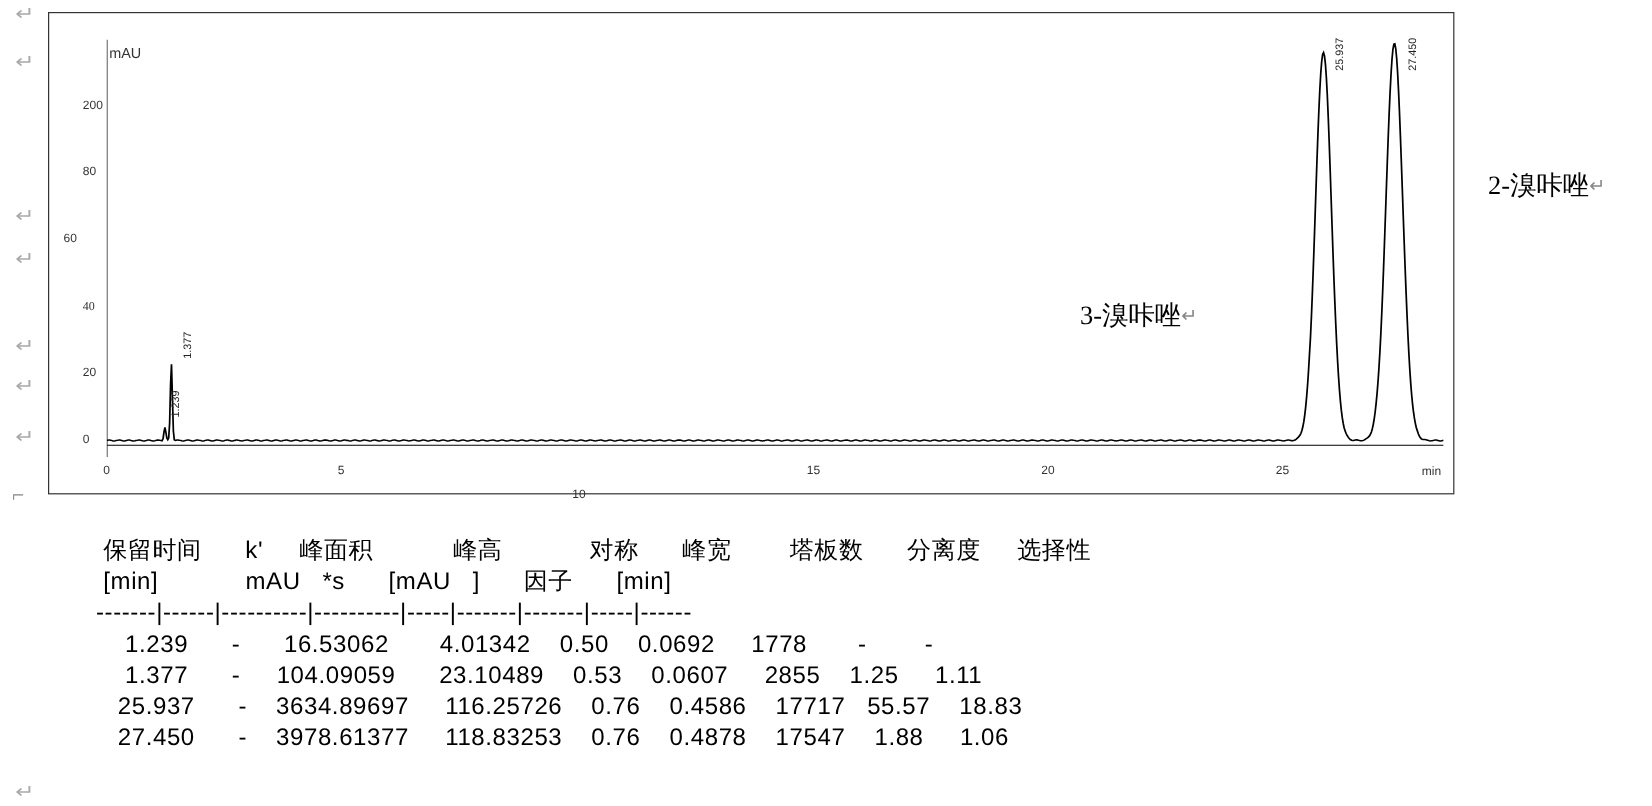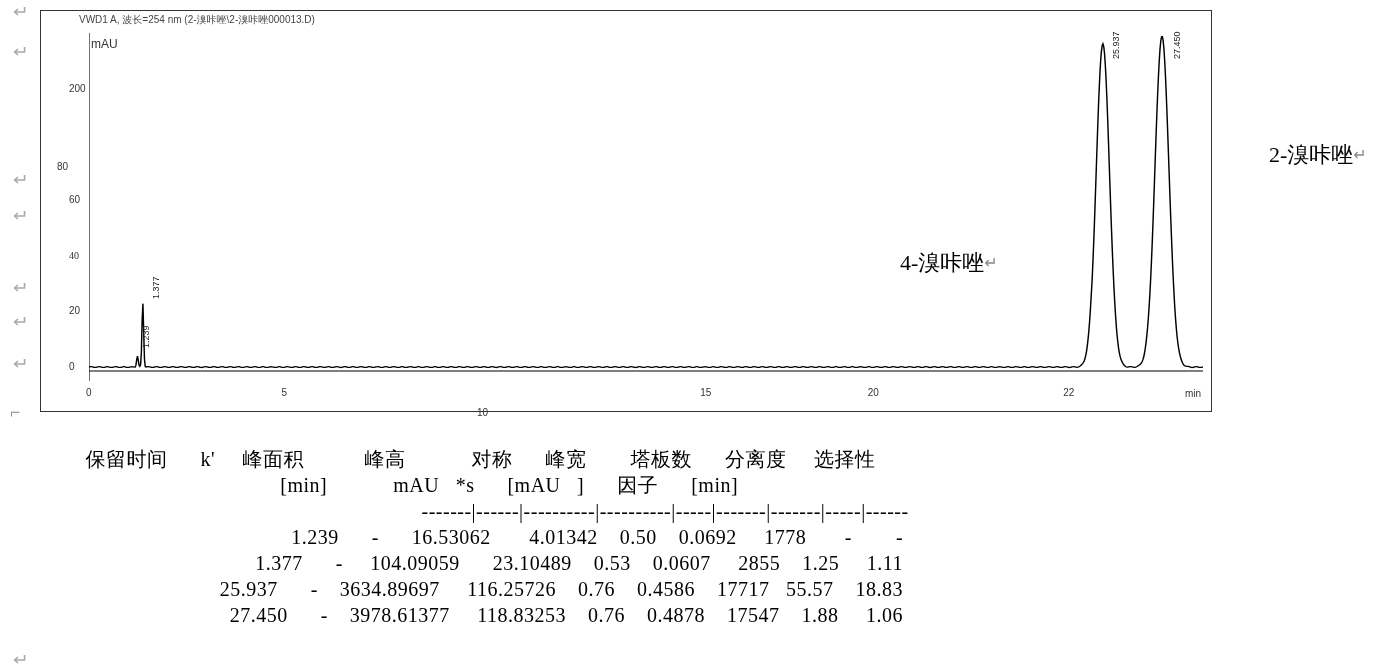--- a/index.html
+++ b/index.html
@@ -96,26 +96,25 @@
   .annotation .arrow {
     font-size: 16px;
     color: #888;
     font-family: Arial, sans-serif;
     vertical-align: 2px;
   }
   .table-wrap {
     position: absolute;
     left: 80px;
     top: 446px;
-    font-family: Liberation Serif, serif;
+    font-family: Liberation Sans, sans-serif;
     font-size: 20px;
     line-height: 26px;
     letter-spacing: 0.5px;
     color: #000;
-    text-align: right;
   }
   .bottom-mark {
     position: absolute;
     left: 14px;
     top: 650px;
     font-size: 16px;
     color: #aaa;
     font-family: Arial, sans-serif;
     transform: scaleX(1.2);
   }
@@ -136,54 +135,53 @@
     <span class="mark" style="top: 170px;">↵</span>
     <span class="mark" style="top: 206px;">↵</span>
     <span class="mark" style="top: 278px;">↵</span>
     <span class="mark" style="top: 312px;">↵</span>
     <span class="mark" style="top: 354px;">↵</span>
   </div>
 <div class="left-caret">⌐</div>
 <div class="bottom-mark">↵</div>
 
 <div class="chart-box">
-  <div class="chart-title">VWD1 A, 波长=254 nm (2-溴咔唑\2-溴咔唑000013.D)</div>
   <div class="y-unit">mAU</div>
   <div class="x-unit">min</div>
   <div class="plot-area">
     <svg viewBox="0 0 1000 350" preserveAspectRatio="none">
 
       <line x1="0" y1="340" x2="1000" y2="340" stroke="#000" stroke-width="1"></line>
       <line x1="0" y1="0" x2="0" y2="350" stroke="#000" stroke-width="1"></line>
 
       <path id="trace" fill="none" stroke="#000" stroke-width="1.3" d="M 0.0 336.0 L 0.7 335.8 L 1.4 335.6 L 2.1 335.6 L 2.8 335.7 L 3.5 335.9 L 4.2 336.2 L 4.9 336.4 L 5.6 336.4 L 6.3 336.3 L 7.0 336.1 L 7.7 335.9 L 8.4 335.7 L 9.1 335.6 L 9.8 335.6 L 10.5 335.8 L 11.2 336.1 L 11.9 336.3 L 12.6 336.4 L 13.3 336.4 L 14.0 336.2 L 14.7 336.0 L 15.4 335.8 L 16.1 335.6 L 16.8 335.6 L 17.5 335.7 L 18.2 336.0 L 18.9 336.2 L 19.6 336.4 L 20.4 336.4 L 21.1 336.3 L 21.8 336.1 L 22.5 335.9 L 23.2 335.7 L 23.9 335.6 L 24.6 335.6 L 25.3 335.8 L 26.0 336.1 L 26.7 336.3 L 27.4 336.4 L 28.1 336.4 L 28.8 336.2 L 29.5 336.0 L 30.2 335.7 L 30.9 335.6 L 31.6 335.6 L 32.3 335.7 L 33.0 336.0 L 33.7 336.2 L 34.4 336.4 L 35.1 336.4 L 35.8 336.3 L 36.5 336.1 L 37.2 335.8 L 37.9 335.7 L 38.6 335.6 L 39.3 335.7 L 40.0 335.9 L 40.7 336.1 L 41.4 336.1 L 42.1 334.3 L 42.8 328.8 L 43.5 325.0 L 44.2 329.1 L 44.9 334.0 L 45.6 335.3 L 46.3 333.8 L 47.0 321.6 L 47.7 289.0 L 48.4 272.2 L 49.1 300.4 L 49.8 328.1 L 50.5 335.5 L 51.2 336.0 L 51.9 335.8 L 52.6 335.6 L 53.3 335.6 L 54.0 335.7 L 54.7 335.9 L 55.4 336.1 L 56.1 336.3 L 56.8 336.4 L 57.5 336.4 L 58.2 336.2 L 58.9 335.9 L 59.6 335.7 L 60.4 335.6 L 61.1 335.6 L 61.8 335.8 L 62.5 336.0 L 63.2 336.2 L 63.9 336.4 L 64.6 336.4 L 65.3 336.3 L 66.0 336.1 L 66.7 335.8 L 67.4 335.6 L 68.1 335.6 L 68.8 335.7 L 69.5 335.9 L 70.2 336.1 L 70.9 336.3 L 71.6 336.4 L 72.3 336.4 L 73.0 336.2 L 73.7 335.9 L 74.4 335.7 L 75.1 335.6 L 75.8 335.6 L 76.5 335.8 L 77.2 336.0 L 77.9 336.2 L 78.6 336.4 L 79.3 336.4 L 80.0 336.3 L 80.7 336.0 L 81.4 335.8 L 82.1 335.6 L 82.8 335.6 L 83.5 335.7 L 84.2 335.9 L 84.9 336.1 L 85.6 336.3 L 86.3 336.4 L 87.0 336.4 L 87.7 336.2 L 88.4 335.9 L 89.1 335.7 L 89.8 335.6 L 90.5 335.6 L 91.2 335.8 L 91.9 336.0 L 92.6 336.3 L 93.3 336.4 L 94.0 336.4 L 94.7 336.3 L 95.4 336.0 L 96.1 335.8 L 96.8 335.6 L 97.5 335.6 L 98.2 335.7 L 98.9 335.9 L 99.6 336.2 L 100.4 336.3 L 101.1 336.4 L 101.8 336.3 L 102.5 336.1 L 103.2 335.9 L 103.9 335.7 L 104.6 335.6 L 105.3 335.6 L 106.0 335.8 L 106.7 336.0 L 107.4 336.3 L 108.1 336.4 L 108.8 336.4 L 109.5 336.3 L 110.2 336.0 L 110.9 335.8 L 111.6 335.6 L 112.3 335.6 L 113.0 335.7 L 113.7 335.9 L 114.4 336.2 L 115.1 336.4 L 115.8 336.4 L 116.5 336.3 L 117.2 336.1 L 117.9 335.9 L 118.6 335.7 L 119.3 335.6 L 120.0 335.6 L 120.7 335.8 L 121.4 336.1 L 122.1 336.3 L 122.8 336.4 L 123.5 336.4 L 124.2 336.2 L 124.9 336.0 L 125.6 335.8 L 126.3 335.6 L 127.0 335.6 L 127.7 335.7 L 128.4 335.9 L 129.1 336.2 L 129.8 336.4 L 130.5 336.4 L 131.2 336.3 L 131.9 336.1 L 132.6 335.9 L 133.3 335.7 L 134.0 335.6 L 134.7 335.6 L 135.4 335.8 L 136.1 336.1 L 136.8 336.3 L 137.5 336.4 L 138.2 336.4 L 138.9 336.2 L 139.6 336.0 L 140.4 335.8 L 141.1 335.6 L 141.8 335.6 L 142.5 335.7 L 143.2 335.9 L 143.9 336.2 L 144.6 336.4 L 145.3 336.4 L 146.0 336.3 L 146.7 336.1 L 147.4 335.9 L 148.1 335.7 L 148.8 335.6 L 149.5 335.6 L 150.2 335.8 L 150.9 336.1 L 151.6 336.3 L 152.3 336.4 L 153.0 336.4 L 153.7 336.2 L 154.4 336.0 L 155.1 335.7 L 155.8 335.6 L 156.5 335.6 L 157.2 335.7 L 157.9 336.0 L 158.6 336.2 L 159.3 336.4 L 160.0 336.4 L 160.7 336.3 L 161.4 336.1 L 162.1 335.8 L 162.8 335.7 L 163.5 335.6 L 164.2 335.7 L 164.9 335.8 L 165.6 336.1 L 166.3 336.3 L 167.0 336.4 L 167.7 336.4 L 168.4 336.2 L 169.1 336.0 L 169.8 335.7 L 170.5 335.6 L 171.2 335.6 L 171.9 335.7 L 172.6 336.0 L 173.3 336.2 L 174.0 336.4 L 174.7 336.4 L 175.4 336.3 L 176.1 336.1 L 176.8 335.8 L 177.5 335.6 L 178.2 335.6 L 178.9 335.7 L 179.6 335.9 L 180.4 336.1 L 181.1 336.3 L 181.8 336.4 L 182.5 336.4 L 183.2 336.2 L 183.9 335.9 L 184.6 335.7 L 185.3 335.6 L 186.0 335.6 L 186.7 335.8 L 187.4 336.0 L 188.1 336.2 L 188.8 336.4 L 189.5 336.4 L 190.2 336.3 L 190.9 336.1 L 191.6 335.8 L 192.3 335.6 L 193.0 335.6 L 193.7 335.7 L 194.4 335.9 L 195.1 336.1 L 195.8 336.3 L 196.5 336.4 L 197.2 336.4 L 197.9 336.2 L 198.6 335.9 L 199.3 335.7 L 200.0 335.6 L 200.7 335.6 L 201.4 335.8 L 202.1 336.0 L 202.8 336.2 L 203.5 336.4 L 204.2 336.4 L 204.9 336.3 L 205.6 336.1 L 206.3 335.8 L 207.0 335.6 L 207.7 335.6 L 208.4 335.7 L 209.1 335.9 L 209.8 336.1 L 210.5 336.3 L 211.2 336.4 L 211.9 336.4 L 212.6 336.2 L 213.3 335.9 L 214.0 335.7 L 214.7 335.6 L 215.4 335.6 L 216.1 335.8 L 216.8 336.0 L 217.5 336.3 L 218.2 336.4 L 218.9 336.4 L 219.6 336.3 L 220.4 336.0 L 221.1 335.8 L 221.8 335.6 L 222.5 335.6 L 223.2 335.7 L 223.9 335.9 L 224.6 336.1 L 225.3 336.3 L 226.0 336.4 L 226.7 336.3 L 227.4 336.2 L 228.1 335.9 L 228.8 335.7 L 229.5 335.6 L 230.2 335.6 L 230.9 335.8 L 231.6 336.0 L 232.3 336.3 L 233.0 336.4 L 233.7 336.4 L 234.4 336.3 L 235.1 336.0 L 235.8 335.8 L 236.5 335.6 L 237.2 335.6 L 237.9 335.7 L 238.6 335.9 L 239.3 336.2 L 240.0 336.4 L 240.7 336.4 L 241.4 336.3 L 242.1 336.1 L 242.8 335.9 L 243.5 335.7 L 244.2 335.6 L 244.9 335.6 L 245.6 335.8 L 246.3 336.0 L 247.0 336.3 L 247.7 336.4 L 248.4 336.4 L 249.1 336.2 L 249.8 336.0 L 250.5 335.8 L 251.2 335.6 L 251.9 335.6 L 252.6 335.7 L 253.3 335.9 L 254.0 336.2 L 254.7 336.4 L 255.4 336.4 L 256.1 336.3 L 256.8 336.1 L 257.5 335.9 L 258.2 335.7 L 258.9 335.6 L 259.6 335.6 L 260.4 335.8 L 261.1 336.1 L 261.8 336.3 L 262.5 336.4 L 263.2 336.4 L 263.9 336.2 L 264.6 336.0 L 265.3 335.8 L 266.0 335.6 L 266.7 335.6 L 267.4 335.7 L 268.1 335.9 L 268.8 336.2 L 269.5 336.4 L 270.2 336.4 L 270.9 336.3 L 271.6 336.1 L 272.3 335.9 L 273.0 335.7 L 273.7 335.6 L 274.4 335.6 L 275.1 335.8 L 275.8 336.1 L 276.5 336.3 L 277.2 336.4 L 277.9 336.4 L 278.6 336.2 L 279.3 336.0 L 280.0 335.7 L 280.7 335.6 L 281.4 335.6 L 282.1 335.7 L 282.8 336.0 L 283.5 336.2 L 284.2 336.4 L 284.9 336.4 L 285.6 336.3 L 286.3 336.1 L 287.0 335.9 L 287.7 335.7 L 288.4 335.6 L 289.1 335.6 L 289.8 335.8 L 290.5 336.1 L 291.2 336.3 L 291.9 336.4 L 292.6 336.4 L 293.3 336.2 L 294.0 336.0 L 294.7 335.7 L 295.4 335.6 L 296.1 335.6 L 296.8 335.7 L 297.5 336.0 L 298.2 336.2 L 298.9 336.4 L 299.6 336.4 L 300.4 336.3 L 301.1 336.1 L 301.8 335.8 L 302.5 335.6 L 303.2 335.6 L 303.9 335.7 L 304.6 335.9 L 305.3 336.1 L 306.0 336.3 L 306.7 336.4 L 307.4 336.4 L 308.1 336.2 L 308.8 336.0 L 309.5 335.7 L 310.2 335.6 L 310.9 335.6 L 311.6 335.8 L 312.3 336.0 L 313.0 336.2 L 313.7 336.4 L 314.4 336.4 L 315.1 336.3 L 315.8 336.1 L 316.5 335.8 L 317.2 335.6 L 317.9 335.6 L 318.6 335.7 L 319.3 335.9 L 320.0 336.1 L 320.7 336.3 L 321.4 336.4 L 322.1 336.4 L 322.8 336.2 L 323.5 335.9 L 324.2 335.7 L 324.9 335.6 L 325.6 335.6 L 326.3 335.8 L 327.0 336.0 L 327.7 336.2 L 328.4 336.4 L 329.1 336.4 L 329.8 336.3 L 330.5 336.1 L 331.2 335.8 L 331.9 335.6 L 332.6 335.6 L 333.3 335.7 L 334.0 335.9 L 334.7 336.1 L 335.4 336.3 L 336.1 336.4 L 336.8 336.4 L 337.5 336.2 L 338.2 335.9 L 338.9 335.7 L 339.6 335.6 L 340.4 335.6 L 341.1 335.8 L 341.8 336.0 L 342.5 336.2 L 343.2 336.4 L 343.9 336.4 L 344.6 336.3 L 345.3 336.0 L 346.0 335.8 L 346.7 335.6 L 347.4 335.6 L 348.1 335.7 L 348.8 335.9 L 349.5 336.1 L 350.2 336.3 L 350.9 336.4 L 351.6 336.4 L 352.3 336.2 L 353.0 335.9 L 353.7 335.7 L 354.4 335.6 L 355.1 335.6 L 355.8 335.8 L 356.5 336.0 L 357.2 336.3 L 357.9 336.4 L 358.6 336.4 L 359.3 336.3 L 360.0 336.0 L 360.7 335.8 L 361.4 335.6 L 362.1 335.6 L 362.8 335.7 L 363.5 335.9 L 364.2 336.2 L 364.9 336.3 L 365.6 336.4 L 366.3 336.3 L 367.0 336.1 L 367.7 335.9 L 368.4 335.7 L 369.1 335.6 L 369.8 335.6 L 370.5 335.8 L 371.2 336.0 L 371.9 336.3 L 372.6 336.4 L 373.3 336.4 L 374.0 336.3 L 374.7 336.0 L 375.4 335.8 L 376.1 335.6 L 376.8 335.6 L 377.5 335.7 L 378.2 335.9 L 378.9 336.2 L 379.6 336.4 L 380.4 336.4 L 381.1 336.3 L 381.8 336.1 L 382.5 335.9 L 383.2 335.7 L 383.9 335.6 L 384.6 335.6 L 385.3 335.8 L 386.0 336.1 L 386.7 336.3 L 387.4 336.4 L 388.1 336.4 L 388.8 336.2 L 389.5 336.0 L 390.2 335.8 L 390.9 335.6 L 391.6 335.6 L 392.3 335.7 L 393.0 335.9 L 393.7 336.2 L 394.4 336.4 L 395.1 336.4 L 395.8 336.3 L 396.5 336.1 L 397.2 335.9 L 397.9 335.7 L 398.6 335.6 L 399.3 335.6 L 400.0 335.8 L 400.7 336.1 L 401.4 336.3 L 402.1 336.4 L 402.8 336.4 L 403.5 336.2 L 404.2 336.0 L 404.9 335.8 L 405.6 335.6 L 406.3 335.6 L 407.0 335.7 L 407.7 336.0 L 408.4 336.2 L 409.1 336.4 L 409.8 336.4 L 410.5 336.3 L 411.2 336.1 L 411.9 335.9 L 412.6 335.7 L 413.3 335.6 L 414.0 335.6 L 414.7 335.8 L 415.4 336.1 L 416.1 336.3 L 416.8 336.4 L 417.5 336.4 L 418.2 336.2 L 418.9 336.0 L 419.6 335.7 L 420.4 335.6 L 421.1 335.6 L 421.8 335.7 L 422.5 336.0 L 423.2 336.2 L 423.9 336.4 L 424.6 336.4 L 425.3 336.3 L 426.0 336.1 L 426.7 335.8 L 427.4 335.7 L 428.1 335.6 L 428.8 335.7 L 429.5 335.8 L 430.2 336.1 L 430.9 336.3 L 431.6 336.4 L 432.3 336.4 L 433.0 336.2 L 433.7 336.0 L 434.4 335.7 L 435.1 335.6 L 435.8 335.6 L 436.5 335.7 L 437.2 336.0 L 437.9 336.2 L 438.6 336.4 L 439.3 336.4 L 440.0 336.3 L 440.7 336.1 L 441.4 335.8 L 442.1 335.6 L 442.8 335.6 L 443.5 335.7 L 444.2 335.9 L 444.9 336.1 L 445.6 336.3 L 446.3 336.4 L 447.0 336.4 L 447.7 336.2 L 448.4 335.9 L 449.1 335.7 L 449.8 335.6 L 450.5 335.6 L 451.2 335.8 L 451.9 336.0 L 452.6 336.2 L 453.3 336.4 L 454.0 336.4 L 454.7 336.3 L 455.4 336.1 L 456.1 335.8 L 456.8 335.6 L 457.5 335.6 L 458.2 335.7 L 458.9 335.9 L 459.6 336.1 L 460.4 336.3 L 461.1 336.4 L 461.8 336.4 L 462.5 336.2 L 463.2 335.9 L 463.9 335.7 L 464.6 335.6 L 465.3 335.6 L 466.0 335.8 L 466.7 336.0 L 467.4 336.2 L 468.1 336.4 L 468.8 336.4 L 469.5 336.3 L 470.2 336.1 L 470.9 335.8 L 471.6 335.6 L 472.3 335.6 L 473.0 335.7 L 473.7 335.9 L 474.4 336.1 L 475.1 336.3 L 475.8 336.4 L 476.5 336.4 L 477.2 336.2 L 477.9 335.9 L 478.6 335.7 L 479.3 335.6 L 480.0 335.6 L 480.7 335.8 L 481.4 336.0 L 482.1 336.3 L 482.8 336.4 L 483.5 336.4 L 484.2 336.3 L 484.9 336.0 L 485.6 335.8 L 486.3 335.6 L 487.0 335.6 L 487.7 335.7 L 488.4 335.9 L 489.1 336.2 L 489.8 336.3 L 490.5 336.4 L 491.2 336.3 L 491.9 336.2 L 492.6 335.9 L 493.3 335.7 L 494.0 335.6 L 494.7 335.6 L 495.4 335.8 L 496.1 336.0 L 496.8 336.3 L 497.5 336.4 L 498.2 336.4 L 498.9 336.3 L 499.6 336.0 L 500.4 335.8 L 501.1 335.6 L 501.8 335.6 L 502.5 335.7 L 503.2 335.9 L 503.9 336.2 L 504.6 336.4 L 505.3 336.4 L 506.0 336.3 L 506.7 336.1 L 507.4 335.9 L 508.1 335.7 L 508.8 335.6 L 509.5 335.6 L 510.2 335.8 L 510.9 336.0 L 511.6 336.3 L 512.3 336.4 L 513.0 336.4 L 513.7 336.2 L 514.4 336.0 L 515.1 335.8 L 515.8 335.6 L 516.5 335.6 L 517.2 335.7 L 517.9 335.9 L 518.6 336.2 L 519.3 336.4 L 520.0 336.4 L 520.7 336.3 L 521.4 336.1 L 522.1 335.9 L 522.8 335.7 L 523.5 335.6 L 524.2 335.6 L 524.9 335.8 L 525.6 336.1 L 526.3 336.3 L 527.0 336.4 L 527.7 336.4 L 528.4 336.2 L 529.1 336.0 L 529.8 335.8 L 530.5 335.6 L 531.2 335.6 L 531.9 335.7 L 532.6 335.9 L 533.3 336.2 L 534.0 336.4 L 534.7 336.4 L 535.4 336.3 L 536.1 336.1 L 536.8 335.9 L 537.5 335.7 L 538.2 335.6 L 538.9 335.6 L 539.6 335.8 L 540.4 336.1 L 541.1 336.3 L 541.8 336.4 L 542.5 336.4 L 543.2 336.2 L 543.9 336.0 L 544.6 335.7 L 545.3 335.6 L 546.0 335.6 L 546.7 335.7 L 547.4 336.0 L 548.1 336.2 L 548.8 336.4 L 549.5 336.4 L 550.2 336.3 L 550.9 336.1 L 551.6 335.9 L 552.3 335.7 L 553.0 335.6 L 553.7 335.7 L 554.4 335.8 L 555.1 336.1 L 555.8 336.3 L 556.5 336.4 L 557.2 336.4 L 557.9 336.2 L 558.6 336.0 L 559.3 335.7 L 560.0 335.6 L 560.7 335.6 L 561.4 335.7 L 562.1 336.0 L 562.8 336.2 L 563.5 336.4 L 564.2 336.4 L 564.9 336.3 L 565.6 336.1 L 566.3 335.8 L 567.0 335.6 L 567.7 335.6 L 568.4 335.7 L 569.1 335.9 L 569.8 336.1 L 570.5 336.3 L 571.2 336.4 L 571.9 336.4 L 572.6 336.2 L 573.3 336.0 L 574.0 335.7 L 574.7 335.6 L 575.4 335.6 L 576.1 335.8 L 576.8 336.0 L 577.5 336.2 L 578.2 336.4 L 578.9 336.4 L 579.6 336.3 L 580.4 336.1 L 581.1 335.8 L 581.8 335.6 L 582.5 335.6 L 583.2 335.7 L 583.9 335.9 L 584.6 336.1 L 585.3 336.3 L 586.0 336.4 L 586.7 336.4 L 587.4 336.2 L 588.1 335.9 L 588.8 335.7 L 589.5 335.6 L 590.2 335.6 L 590.9 335.8 L 591.6 336.0 L 592.3 336.2 L 593.0 336.4 L 593.7 336.4 L 594.4 336.3 L 595.1 336.1 L 595.8 335.8 L 596.5 335.6 L 597.2 335.6 L 597.9 335.7 L 598.6 335.9 L 599.3 336.1 L 600.0 336.3 L 600.7 336.4 L 601.4 336.4 L 602.1 336.2 L 602.8 335.9 L 603.5 335.7 L 604.2 335.6 L 604.9 335.6 L 605.6 335.8 L 606.3 336.0 L 607.0 336.2 L 607.7 336.4 L 608.4 336.4 L 609.1 336.3 L 609.8 336.0 L 610.5 335.8 L 611.2 335.6 L 611.9 335.6 L 612.6 335.7 L 613.3 335.9 L 614.0 336.1 L 614.7 336.3 L 615.4 336.4 L 616.1 336.4 L 616.8 336.2 L 617.5 335.9 L 618.2 335.7 L 618.9 335.6 L 619.6 335.6 L 620.4 335.8 L 621.1 336.0 L 621.8 336.3 L 622.5 336.4 L 623.2 336.4 L 623.9 336.3 L 624.6 336.0 L 625.3 335.8 L 626.0 335.6 L 626.7 335.6 L 627.4 335.7 L 628.1 335.9 L 628.8 336.2 L 629.5 336.4 L 630.2 336.4 L 630.9 336.3 L 631.6 336.1 L 632.3 335.9 L 633.0 335.7 L 633.7 335.6 L 634.4 335.6 L 635.1 335.8 L 635.8 336.0 L 636.5 336.3 L 637.2 336.4 L 637.9 336.4 L 638.6 336.2 L 639.3 336.0 L 640.0 335.8 L 640.7 335.6 L 641.4 335.6 L 642.1 335.7 L 642.8 335.9 L 643.5 336.2 L 644.2 336.4 L 644.9 336.4 L 645.6 336.3 L 646.3 336.1 L 647.0 335.9 L 647.7 335.7 L 648.4 335.6 L 649.1 335.6 L 649.8 335.8 L 650.5 336.1 L 651.2 336.3 L 651.9 336.4 L 652.6 336.4 L 653.3 336.2 L 654.0 336.0 L 654.7 335.8 L 655.4 335.6 L 656.1 335.6 L 656.8 335.7 L 657.5 335.9 L 658.2 336.2 L 658.9 336.4 L 659.6 336.4 L 660.4 336.3 L 661.1 336.1 L 661.8 335.9 L 662.5 335.7 L 663.2 335.6 L 663.9 335.6 L 664.6 335.8 L 665.3 336.1 L 666.0 336.3 L 666.7 336.4 L 667.4 336.4 L 668.1 336.2 L 668.8 336.0 L 669.5 335.8 L 670.2 335.6 L 670.9 335.6 L 671.6 335.7 L 672.3 336.0 L 673.0 336.2 L 673.7 336.4 L 674.4 336.4 L 675.1 336.3 L 675.8 336.1 L 676.5 335.9 L 677.2 335.7 L 677.9 335.6 L 678.6 335.6 L 679.3 335.8 L 680.0 336.1 L 680.7 336.3 L 681.4 336.4 L 682.1 336.4 L 682.8 336.2 L 683.5 336.0 L 684.2 335.7 L 684.9 335.6 L 685.6 335.6 L 686.3 335.7 L 687.0 336.0 L 687.7 336.2 L 688.4 336.4 L 689.1 336.4 L 689.8 336.3 L 690.5 336.1 L 691.2 335.8 L 691.9 335.7 L 692.6 335.6 L 693.3 335.7 L 694.0 335.9 L 694.7 336.1 L 695.4 336.3 L 696.1 336.4 L 696.8 336.4 L 697.5 336.2 L 698.2 336.0 L 698.9 335.7 L 699.6 335.6 L 700.4 335.6 L 701.1 335.7 L 701.8 336.0 L 702.5 336.2 L 703.2 336.4 L 703.9 336.4 L 704.6 336.3 L 705.3 336.1 L 706.0 335.8 L 706.7 335.6 L 707.4 335.6 L 708.1 335.7 L 708.8 335.9 L 709.5 336.1 L 710.2 336.3 L 710.9 336.4 L 711.6 336.4 L 712.3 336.2 L 713.0 335.9 L 713.7 335.7 L 714.4 335.6 L 715.1 335.6 L 715.8 335.8 L 716.5 336.0 L 717.2 336.2 L 717.9 336.4 L 718.6 336.4 L 719.3 336.3 L 720.0 336.1 L 720.7 335.8 L 721.4 335.6 L 722.1 335.6 L 722.8 335.7 L 723.5 335.9 L 724.2 336.1 L 724.9 336.3 L 725.6 336.4 L 726.3 336.4 L 727.0 336.2 L 727.7 335.9 L 728.4 335.7 L 729.1 335.6 L 729.8 335.6 L 730.5 335.8 L 731.2 336.0 L 731.9 336.2 L 732.6 336.4 L 733.3 336.4 L 734.0 336.3 L 734.7 336.0 L 735.4 335.8 L 736.1 335.6 L 736.8 335.6 L 737.5 335.7 L 738.2 335.9 L 738.9 336.1 L 739.6 336.3 L 740.4 336.4 L 741.1 336.4 L 741.8 336.2 L 742.5 335.9 L 743.2 335.7 L 743.9 335.6 L 744.6 335.6 L 745.3 335.8 L 746.0 336.0 L 746.7 336.3 L 747.4 336.4 L 748.1 336.4 L 748.8 336.3 L 749.5 336.0 L 750.2 335.8 L 750.9 335.6 L 751.6 335.6 L 752.3 335.7 L 753.0 335.9 L 753.7 336.2 L 754.4 336.3 L 755.1 336.4 L 755.8 336.3 L 756.5 336.2 L 757.2 335.9 L 757.9 335.7 L 758.6 335.6 L 759.3 335.6 L 760.0 335.8 L 760.7 336.0 L 761.4 336.3 L 762.1 336.4 L 762.8 336.4 L 763.5 336.3 L 764.2 336.0 L 764.9 335.8 L 765.6 335.6 L 766.3 335.6 L 767.0 335.7 L 767.7 335.9 L 768.4 336.2 L 769.1 336.4 L 769.8 336.4 L 770.5 336.3 L 771.2 336.1 L 771.9 335.9 L 772.6 335.7 L 773.3 335.6 L 774.0 335.6 L 774.7 335.8 L 775.4 336.1 L 776.1 336.3 L 776.8 336.4 L 777.5 336.4 L 778.2 336.2 L 778.9 336.0 L 779.6 335.8 L 780.4 335.6 L 781.1 335.6 L 781.8 335.7 L 782.5 335.9 L 783.2 336.2 L 783.9 336.4 L 784.6 336.4 L 785.3 336.3 L 786.0 336.1 L 786.7 335.9 L 787.4 335.7 L 788.1 335.6 L 788.8 335.6 L 789.5 335.8 L 790.2 336.1 L 790.9 336.3 L 791.6 336.4 L 792.3 336.4 L 793.0 336.2 L 793.7 336.0 L 794.4 335.8 L 795.1 335.6 L 795.8 335.6 L 796.5 335.7 L 797.2 335.9 L 797.9 336.2 L 798.6 336.4 L 799.3 336.4 L 800.0 336.3 L 800.7 336.1 L 801.4 335.9 L 802.1 335.7 L 802.8 335.6 L 803.5 335.6 L 804.2 335.8 L 804.9 336.1 L 805.6 336.3 L 806.3 336.4 L 807.0 336.4 L 807.7 336.2 L 808.4 336.0 L 809.1 335.7 L 809.8 335.6 L 810.5 335.6 L 811.2 335.7 L 811.9 336.0 L 812.6 336.2 L 813.3 336.4 L 814.0 336.4 L 814.7 336.3 L 815.4 336.1 L 816.1 335.8 L 816.8 335.7 L 817.5 335.6 L 818.2 335.7 L 818.9 335.8 L 819.6 336.1 L 820.4 336.3 L 821.1 336.4 L 821.8 336.4 L 822.5 336.2 L 823.2 336.0 L 823.9 335.7 L 824.6 335.6 L 825.3 335.6 L 826.0 335.7 L 826.7 336.0 L 827.4 336.2 L 828.1 336.4 L 828.8 336.4 L 829.5 336.3 L 830.2 336.1 L 830.9 335.8 L 831.6 335.6 L 832.3 335.6 L 833.0 335.7 L 833.7 335.9 L 834.4 336.1 L 835.1 336.3 L 835.8 336.4 L 836.5 336.4 L 837.2 336.2 L 837.9 336.0 L 838.6 335.7 L 839.3 335.6 L 840.0 335.6 L 840.7 335.8 L 841.4 336.0 L 842.1 336.2 L 842.8 336.4 L 843.5 336.4 L 844.2 336.3 L 844.9 336.1 L 845.6 335.8 L 846.3 335.6 L 847.0 335.6 L 847.7 335.7 L 848.4 335.9 L 849.1 336.1 L 849.8 336.3 L 850.5 336.4 L 851.2 336.4 L 851.9 336.2 L 852.6 335.9 L 853.3 335.7 L 854.0 335.6 L 854.7 335.6 L 855.4 335.8 L 856.1 336.0 L 856.8 336.2 L 857.5 336.4 L 858.2 336.4 L 858.9 336.3 L 859.6 336.1 L 860.4 335.8 L 861.1 335.6 L 861.8 335.6 L 862.5 335.7 L 863.2 335.9 L 863.9 336.1 L 864.6 336.3 L 865.3 336.4 L 866.0 336.4 L 866.7 336.2 L 867.4 335.9 L 868.1 335.7 L 868.8 335.6 L 869.5 335.6 L 870.2 335.8 L 870.9 336.0 L 871.6 336.3 L 872.3 336.4 L 873.0 336.4 L 873.7 336.3 L 874.4 336.0 L 875.1 335.8 L 875.8 335.6 L 876.5 335.6 L 877.2 335.7 L 877.9 335.9 L 878.6 336.1 L 879.3 336.3 L 880.0 336.4 L 880.7 336.3 L 881.4 336.2 L 882.1 335.9 L 882.8 335.7 L 883.5 335.6 L 884.2 335.6 L 884.9 335.7 L 885.6 336.0 L 886.3 336.1 L 887.0 336.2 L 887.7 336.1 L 888.4 335.8 L 889.1 335.4 L 889.8 334.8 L 890.5 334.1 L 891.2 333.4 L 891.9 332.5 L 892.6 331.4 L 893.3 329.9 L 894.0 327.6 L 894.7 324.5 L 895.4 320.4 L 896.1 314.9 L 896.8 308.2 L 897.5 299.9 L 898.2 290.1 L 898.9 278.6 L 899.6 265.2 L 900.4 249.9 L 901.1 232.7 L 901.8 213.4 L 902.5 192.5 L 903.2 170.1 L 903.9 146.9 L 904.6 123.4 L 905.3 100.5 L 906.0 78.8 L 906.7 59.2 L 907.4 42.2 L 908.1 28.5 L 908.8 18.5 L 909.5 12.5 L 910.2 10.9 L 910.9 13.6 L 911.6 20.6 L 912.3 31.8 L 913.0 46.7 L 913.7 64.8 L 914.4 85.4 L 915.1 107.7 L 915.8 130.9 L 916.5 154.2 L 917.2 177.0 L 917.9 198.7 L 918.6 219.0 L 919.3 237.6 L 920.0 254.4 L 920.7 269.3 L 921.4 282.3 L 922.1 293.6 L 922.8 303.0 L 923.5 310.8 L 924.2 316.9 L 924.9 321.7 L 925.6 325.3 L 926.3 327.9 L 927.0 330.0 L 927.7 331.5 L 928.4 332.8 L 929.1 333.9 L 929.8 334.7 L 930.5 335.4 L 931.2 335.8 L 931.9 336.0 L 932.6 336.0 L 933.3 335.8 L 934.0 335.6 L 934.7 335.5 L 935.4 335.5 L 936.1 335.7 L 936.8 335.9 L 937.5 336.1 L 938.2 336.2 L 938.9 336.2 L 939.6 336.0 L 940.4 335.7 L 941.1 335.2 L 941.8 334.7 L 942.5 334.2 L 943.2 333.6 L 943.9 333.0 L 944.6 332.1 L 945.3 330.7 L 946.0 328.8 L 946.7 326.1 L 947.4 322.4 L 948.1 317.8 L 948.8 312.1 L 949.5 305.1 L 950.2 296.9 L 950.9 287.2 L 951.6 275.9 L 952.3 262.8 L 953.0 247.7 L 953.7 230.6 L 954.4 211.7 L 955.1 191.2 L 955.8 169.5 L 956.5 147.0 L 957.2 124.3 L 957.9 102.1 L 958.6 80.8 L 959.3 61.0 L 960.0 43.4 L 960.7 28.4 L 961.4 16.5 L 962.1 8.1 L 962.8 3.7 L 963.5 3.5 L 964.2 7.5 L 964.9 15.7 L 965.6 27.7 L 966.3 43.0 L 967.0 61.1 L 967.7 81.3 L 968.4 102.8 L 969.1 125.0 L 969.8 147.4 L 970.5 169.5 L 971.2 190.8 L 971.9 211.0 L 972.6 229.9 L 973.3 247.2 L 974.0 262.7 L 974.7 276.3 L 975.4 287.9 L 976.1 297.7 L 976.8 305.7 L 977.5 312.3 L 978.2 317.5 L 978.9 321.8 L 979.6 325.3 L 980.4 328.1 L 981.1 330.4 L 981.8 332.2 L 982.5 333.5 L 983.2 334.4 L 983.9 334.9 L 984.6 335.1 L 985.3 335.2 L 986.0 335.2 L 986.7 335.3 L 987.4 335.5 L 988.1 335.8 L 988.8 336.1 L 989.5 336.3 L 990.2 336.4 L 990.9 336.3 L 991.6 336.2 L 992.3 335.9 L 993.0 335.7 L 993.7 335.6 L 994.4 335.6 L 995.1 335.8 L 995.8 336.0 L 996.5 336.2 L 997.2 336.4 L 997.9 336.4 L 998.6 336.3 L 999.3 336.0 L 1000.0 335.8"></path>
     </svg>
   </div>
 <div class="y-tick" style="left: 28px; top: 350.08px;">0</div>
     <div class="y-tick" style="left: 28px; top: 294.4px;">20</div>
     <div class="y-tick" style="left: 28px; top: 238.72px; font-family: Liberation Serif, serif;">40</div>
-    <div class="y-tick" style="left: 28px; top: 183.04px;">60</div>
-    <div class="y-tick" style="left: 16px; top: 127.36px; margin-top: 23px;">80</div>
+    <div class="y-tick" style="left: 12px; top: 183.04px;">60</div>
+    <div class="y-tick" style="left: 28px; top: 127.36px;">80</div>
     <div class="y-tick" style="left: 28px; top: 71.68px;">200</div>
     <div class="x-tick" style="left: 45px; top: 376px;">0</div>
     <div class="x-tick" style="left: 240.439px; top: 376px;">5</div>
     <div class="x-tick" style="left: 435.877px; top: 396px;">10</div>
-    <div class="x-tick" style="left: 631.316px; top: 376px; margin-left: 28px;">15</div>
+    <div class="x-tick" style="left: 631.316px; top: 376px;">15</div>
     <div class="x-tick" style="left: 826.754px; top: 376px;">20</div>
-    <div class="x-tick" style="left: 1022.19px; top: 376px;">22</div>
+    <div class="x-tick" style="left: 1022.19px; top: 376px;">25</div>
     <div class="peak-label" style="left: 100.358px; top: 336.94px;">1.239</div>
     <div class="peak-label" style="left: 110.384px; top: 288.22px;">1.377</div>
     <div class="peak-label" style="left: 1069.54px; top: 48.1px;">25.937</div>
     <div class="peak-label" style="left: 1130.81px; top: 48.1px;">27.450</div>
   </div>
 
 <div class="annotation" style="left:900px;top:248px;">
-  <span>4-溴咔唑</span><span class="arrow">↵</span>
+  <span>3-溴咔唑</span><span class="arrow">↵</span>
 </div>
-<div class="annotation" style="left:1240px;top:140px;margin-left:29px;">
+<div class="annotation" style="left:1240px;top:140px;">
   <span>2-溴咔唑</span><span class="arrow">↵</span>
 </div>
 
 <div class="table-wrap">
     <div class="row">&nbsp;保留时间&nbsp;&nbsp;&nbsp;&nbsp;&nbsp;&nbsp;k'&nbsp;&nbsp;&nbsp;&nbsp;&nbsp;峰面积&nbsp;&nbsp;&nbsp;&nbsp;&nbsp;&nbsp;&nbsp;&nbsp;&nbsp;&nbsp;&nbsp;峰高&nbsp;&nbsp;&nbsp;&nbsp;&nbsp;&nbsp;&nbsp;&nbsp;&nbsp;&nbsp;&nbsp;&nbsp;对称&nbsp;&nbsp;&nbsp;&nbsp;&nbsp;&nbsp;峰宽&nbsp;&nbsp;&nbsp;&nbsp;&nbsp;&nbsp;&nbsp;&nbsp;塔板数&nbsp;&nbsp;&nbsp;&nbsp;&nbsp;&nbsp;分离度&nbsp;&nbsp;&nbsp;&nbsp;&nbsp;选择性&nbsp;&nbsp;&nbsp;&nbsp;&nbsp;&nbsp;</div>
     <div class="row">&nbsp;[min]&nbsp;&nbsp;&nbsp;&nbsp;&nbsp;&nbsp;&nbsp;&nbsp;&nbsp;&nbsp;&nbsp;&nbsp;mAU&nbsp;&nbsp;&nbsp;*s&nbsp;&nbsp;&nbsp;&nbsp;&nbsp;&nbsp;[mAU&nbsp;&nbsp;&nbsp;]&nbsp;&nbsp;&nbsp;&nbsp;&nbsp;&nbsp;因子&nbsp;&nbsp;&nbsp;&nbsp;&nbsp;&nbsp;[min]&nbsp;&nbsp;&nbsp;&nbsp;&nbsp;&nbsp;&nbsp;&nbsp;&nbsp;&nbsp;&nbsp;&nbsp;&nbsp;&nbsp;&nbsp;&nbsp;&nbsp;&nbsp;&nbsp;&nbsp;&nbsp;&nbsp;&nbsp;&nbsp;&nbsp;&nbsp;&nbsp;&nbsp;&nbsp;&nbsp;&nbsp;</div>
     <div class="row">-------|------|----------|----------|-----|-------|-------|-----|------</div>
     <div class="row">&nbsp;&nbsp;&nbsp;&nbsp;1.239&nbsp;&nbsp;&nbsp;&nbsp;&nbsp;&nbsp;-&nbsp;&nbsp;&nbsp;&nbsp;&nbsp;&nbsp;16.53062&nbsp;&nbsp;&nbsp;&nbsp;&nbsp;&nbsp;&nbsp;4.01342&nbsp;&nbsp;&nbsp;&nbsp;0.50&nbsp;&nbsp;&nbsp;&nbsp;0.0692&nbsp;&nbsp;&nbsp;&nbsp;&nbsp;1778&nbsp;&nbsp;&nbsp;&nbsp;&nbsp;&nbsp;&nbsp;-&nbsp;&nbsp;&nbsp;&nbsp;&nbsp;&nbsp;&nbsp;&nbsp;-&nbsp;</div>
     <div class="row">&nbsp;&nbsp;&nbsp;&nbsp;1.377&nbsp;&nbsp;&nbsp;&nbsp;&nbsp;&nbsp;-&nbsp;&nbsp;&nbsp;&nbsp;&nbsp;104.09059&nbsp;&nbsp;&nbsp;&nbsp;&nbsp;&nbsp;23.10489&nbsp;&nbsp;&nbsp;&nbsp;0.53&nbsp;&nbsp;&nbsp;&nbsp;0.0607&nbsp;&nbsp;&nbsp;&nbsp;&nbsp;2855&nbsp;&nbsp;&nbsp;&nbsp;1.25&nbsp;&nbsp;&nbsp;&nbsp;&nbsp;1.11&nbsp;</div>
     <div class="row">&nbsp;&nbsp;&nbsp;25.937&nbsp;&nbsp;&nbsp;&nbsp;&nbsp;&nbsp;-&nbsp;&nbsp;&nbsp;&nbsp;3634.89697&nbsp;&nbsp;&nbsp;&nbsp;&nbsp;116.25726&nbsp;&nbsp;&nbsp;&nbsp;0.76&nbsp;&nbsp;&nbsp;&nbsp;0.4586&nbsp;&nbsp;&nbsp;&nbsp;17717&nbsp;&nbsp;&nbsp;55.57&nbsp;&nbsp;&nbsp;&nbsp;18.83&nbsp;</div>

